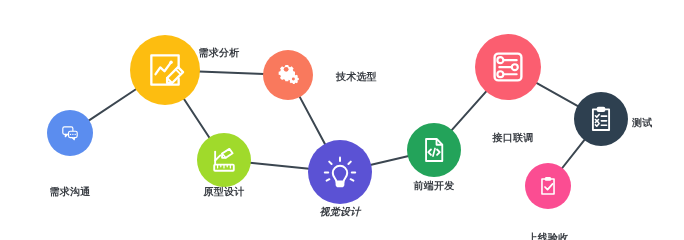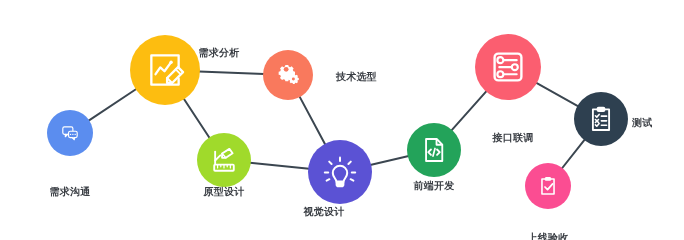--- a/index.html
+++ b/index.html
@@ -202,19 +202,19 @@
           <use href="#icon-clipboard-check-icon" transform="scale(0.719)"></use>
         </g>
       </g>
   </svg>
 
   <div id="label-layer">
       <div class="node-label" style="left: 70px; top: 160px; color: rgb(59, 63, 69); margin-top: 26px;">需求沟通</div>
       <div class="node-label" style="left: 219px; top: 47px; color: rgb(59, 63, 69);">需求分析</div>
       <div class="node-label anchor-left" style="left: 336px; top: 76px; color: rgb(59, 63, 69); text-align: center;">技术选型</div>
       <div class="node-label" style="left: 224px; top: 186px; color: rgb(59, 63, 69);">原型设计</div>
-      <div class="node-label" style="left: 324px; top: 206px; color: rgb(59, 63, 69);">视觉设计</div>
+      <div class="node-label" style="left: 340px; top: 206px; color: rgb(59, 63, 69); font-style: italic;">视觉设计</div>
       <div class="node-label" style="left: 434px; top: 180px; color: rgb(59, 63, 69);">前端开发</div>
       <div class="node-label" style="left: 513px; top: 100px; color: rgb(59, 63, 69); margin-top: 32px;">接口联调</div>
       <div class="node-label anchor-left" style="left: 632px; top: 122px; color: rgb(59, 63, 69);">测试</div>
       <div class="node-label" style="left: 548px; top: 212px; color: rgb(59, 63, 69); margin-top: 20px;">上线验收</div>
     </div>
 </div>
 
 </body></html>

